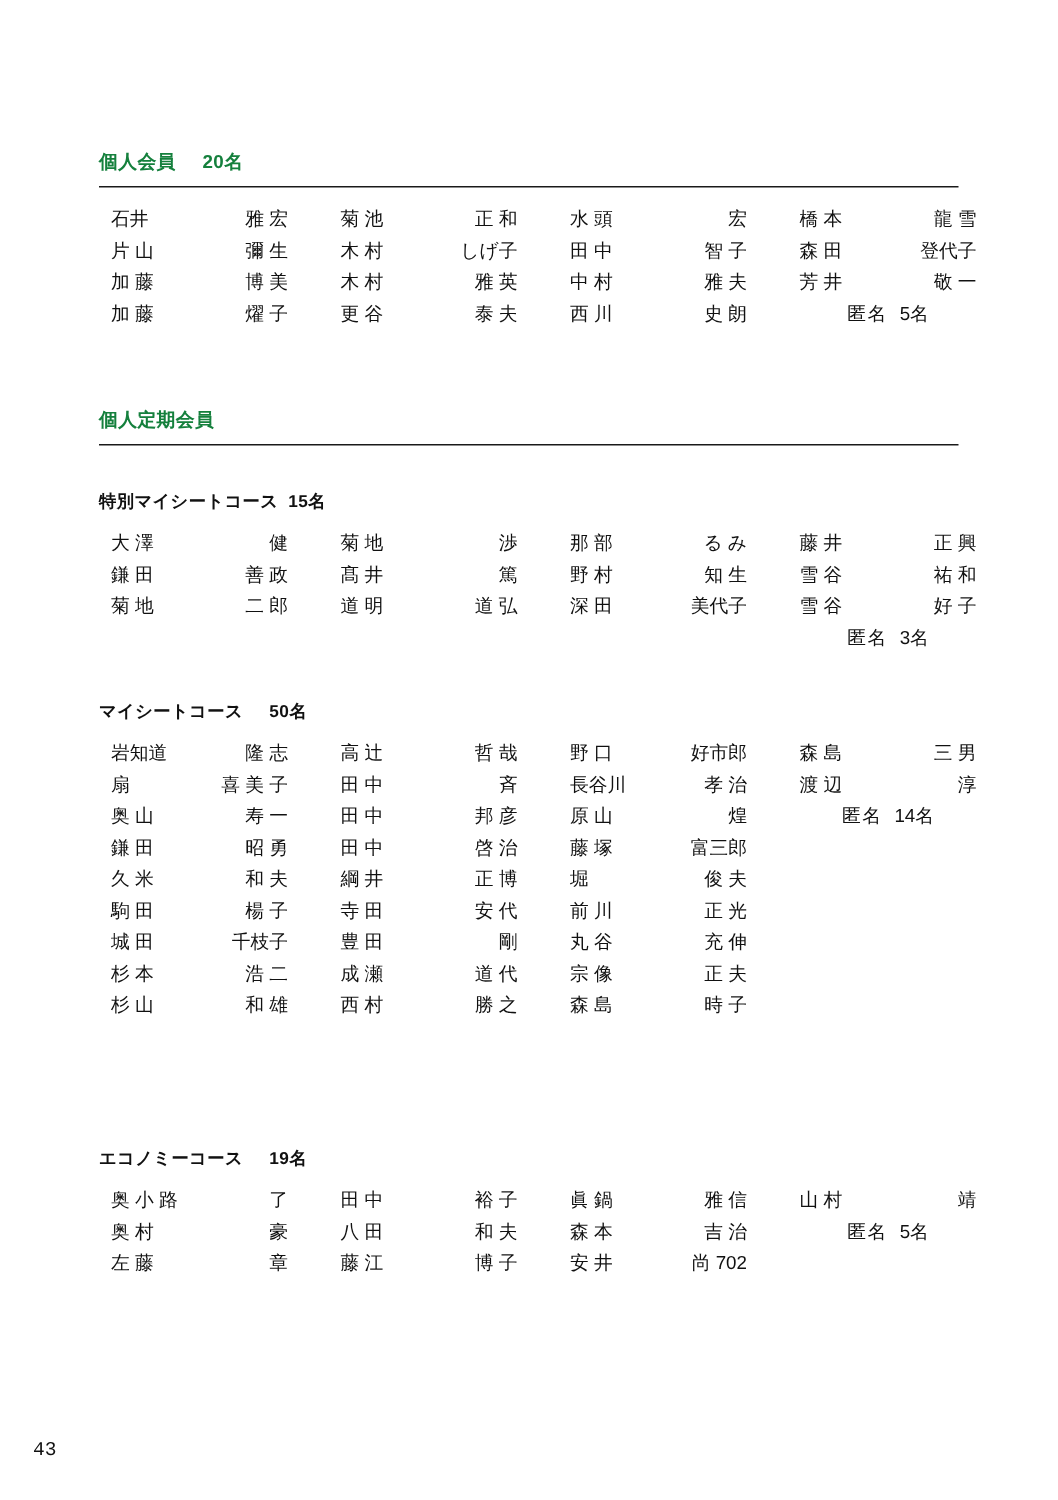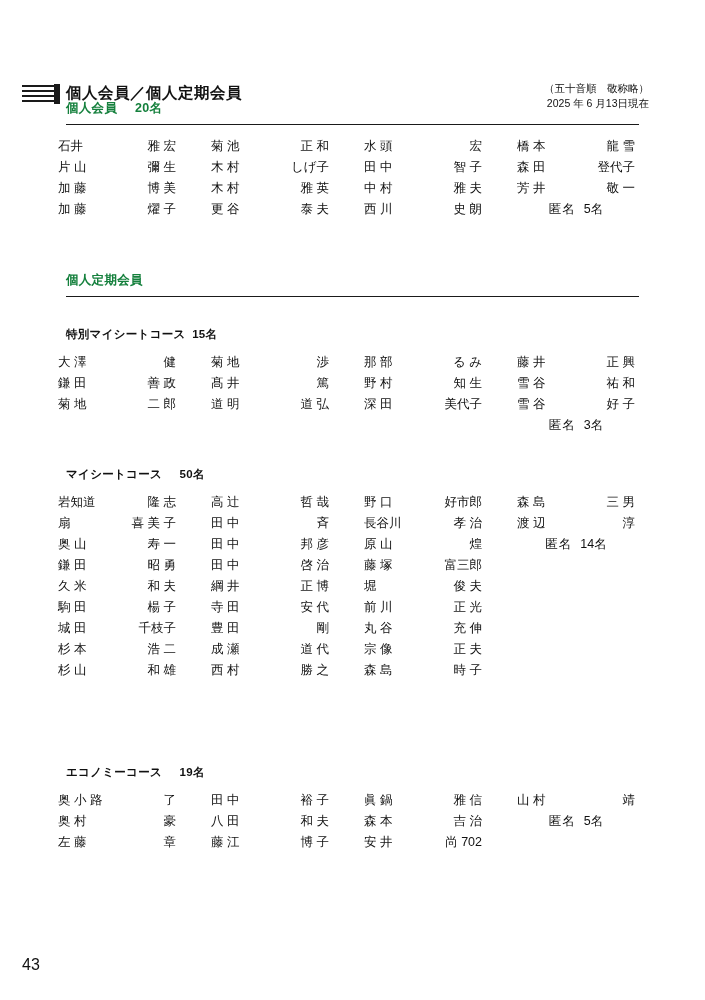--- a/index.html
+++ b/index.html
@@ -96,21 +96,21 @@
     position: absolute;
     font-size: 11.5px;
     font-weight: bold;
     letter-spacing: 0.3px;
     color: #111;
   }
 
   
   .namegrid {
     position: absolute;
-    left: 58px;
+    left: 74px;
     width: 573px;
   }
   .namerow {
     display: flex;
     height: 21px;
     align-items: center;
   }
   .cell {
     width: 153px;
     font-size: 12.5px;
@@ -132,43 +132,30 @@
     font-size: 12.5px;
   }
   .anon .lbl { letter-spacing: 1px; }
   .anon .cnt { margin-left: 8px; }
 
   
   .pageno {
     position: absolute;
     left: 22px;
     bottom: 26px;
-    font-size: 16px;
+    font-size: 13px;
     color: #111;
+    font-family: Liberation Mono, monospace;
   }
 </style>
 </head>
 <body>
 
 <div class="page">
 
-  <div class="header">
-    <div class="header-mark">
-      <div class="bar"></div>
-      <div class="bar"></div>
-      <div class="bar"></div>
-      <div class="bar"></div>
-      <div class="block"></div>
-    </div>
-    <div class="header-title">個人会員／個人定期会員</div>
-    <div class="header-right">
-      <div>（五十音順　敬称略）</div>
-      <div>2025 年 6 月13日現在</div>
-    </div>
-  </div>
 
   <div class="section-title" style="left:66px; top:100px;">
     <span>個人会員</span>
     <span style="margin-left:14px;">20名</span>
   </div>
   <div class="rule" style="top:124px;"></div>
 
   <div class="namegrid" id="grid-0" style="top:136px;">
       <div class="namerow">
         <div class="cell">

